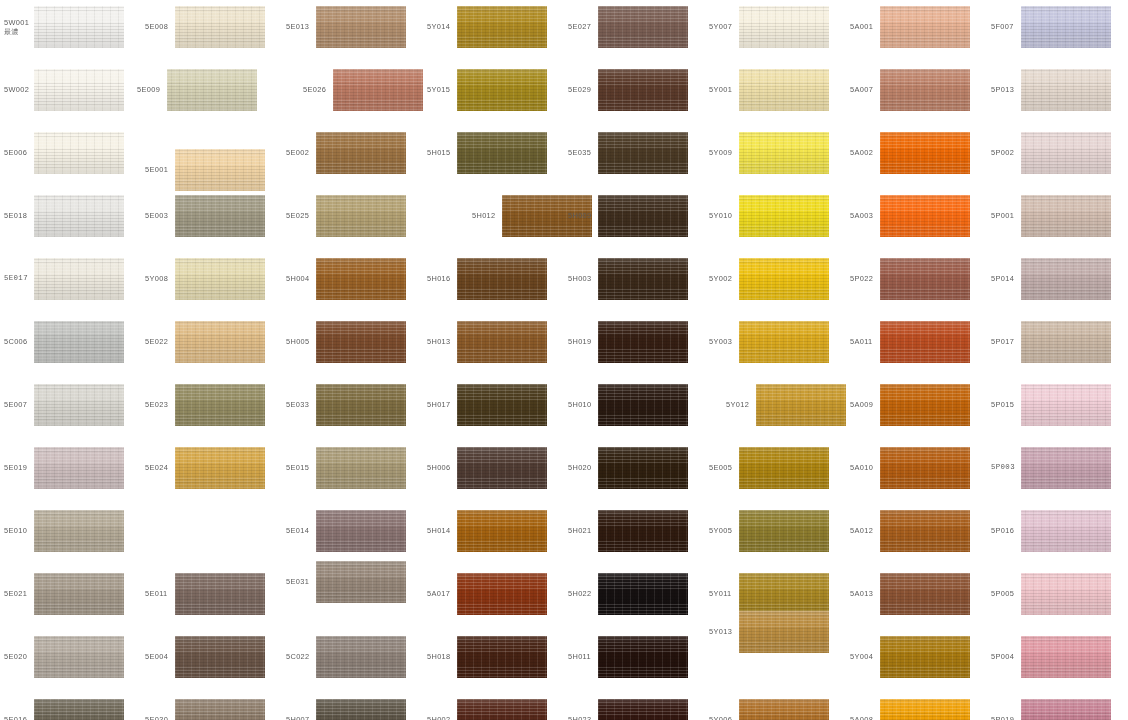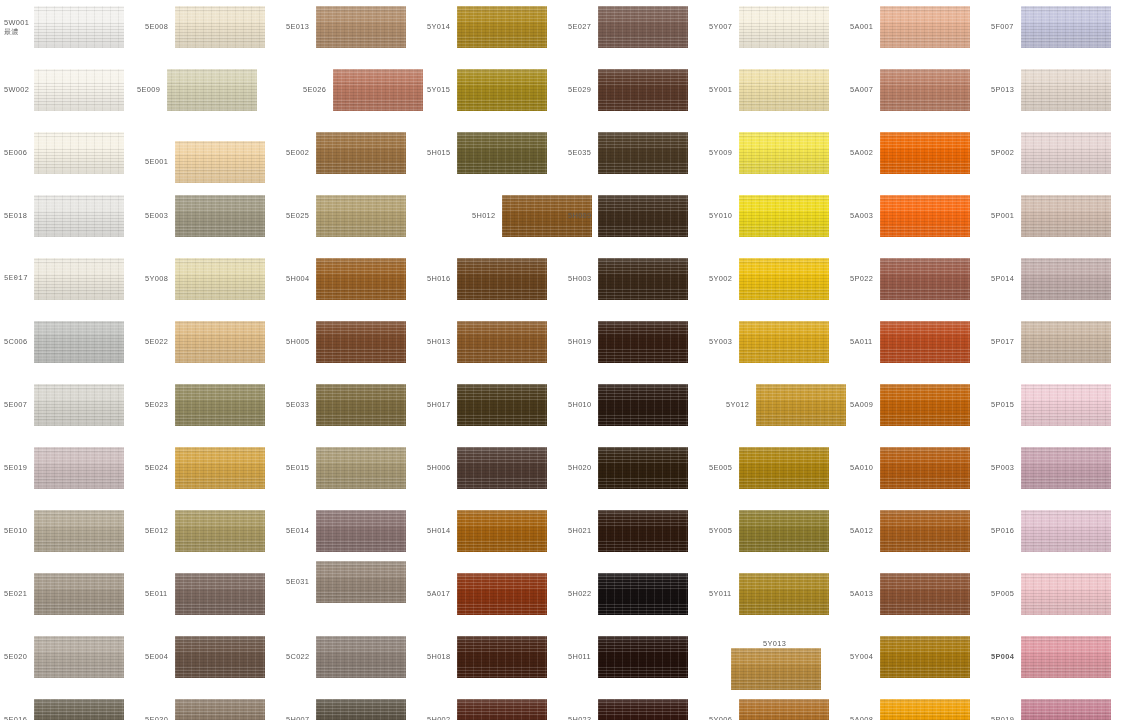--- a/index.html
+++ b/index.html
@@ -201,21 +201,21 @@
         <span class="code">5P013</span>
       </div>
       <div class="swatch-chip" style="background-color: rgb(228, 216, 205);"></div>
     </div>
     <div class="swatch-cell" style="left: 0px; top: 121px;">
       <div class="swatch-label">
         <span class="code">5E006</span>
       </div>
       <div class="swatch-chip" style="background-color: rgb(246, 242, 230);"></div>
     </div>
-    <div class="swatch-cell" style="left: 141px; top: 130px;">
+    <div class="swatch-cell" style="left: 141px; top: 138px;">
       <div class="swatch-label">
         <span class="code">5E001</span>
       </div>
       <div class="swatch-chip" style="background-color: rgb(240, 211, 164);"></div>
     </div>
     <div class="swatch-cell" style="left: 282px; top: 121px;">
       <div class="swatch-label">
         <span class="code">5E002</span>
       </div>
       <div class="swatch-chip" style="background-color: rgb(156, 115, 67);"></div>
@@ -477,38 +477,32 @@
         <span class="code">5E005</span>
       </div>
       <div class="swatch-chip" style="background-color: rgb(173, 133, 17);"></div>
     </div>
     <div class="swatch-cell" style="left: 846px; top: 436px;">
       <div class="swatch-label">
         <span class="code">5A010</span>
       </div>
       <div class="swatch-chip" style="background-color: rgb(181, 94, 18);"></div>
     </div>
-    <div class="swatch-cell" style="left: 987px; top: 436px;">
+    <div class="swatch-cell" style="left: 987px; top: 436px; font-family: Liberation Mono, monospace;">
       <div class="swatch-label">
         <span class="code">5P003</span>
       </div>
       <div class="swatch-chip" style="background-color: rgb(199, 163, 176);"></div>
     </div>
     <div class="swatch-cell" style="left: 0px; top: 499px;">
       <div class="swatch-label">
         <span class="code">5E010</span>
       </div>
       <div class="swatch-chip" style="background-color: rgb(181, 171, 152);"></div>
     </div>
-    <div class="swatch-cell" style="left: 141px; top: 499px;">
-      <div class="swatch-label">
-        <span class="code">5E012</span>
-      </div>
-      <div class="swatch-chip" style="background-color: rgb(170, 154, 99);"></div>
-    </div>
     <div class="swatch-cell" style="left: 282px; top: 499px;">
       <div class="swatch-label">
         <span class="code">5E014</span>
       </div>
       <div class="swatch-chip" style="background-color: rgb(138, 116, 114);"></div>
     </div>
     <div class="swatch-cell" style="left: 423px; top: 499px;">
       <div class="swatch-label">
         <span class="code">5H014</span>
       </div>
@@ -609,33 +603,33 @@
         <span class="code">5H018</span>
       </div>
       <div class="swatch-chip" style="background-color: rgb(70, 34, 19);"></div>
     </div>
     <div class="swatch-cell" style="left: 564px; top: 625px;">
       <div class="swatch-label">
         <span class="code">5H011</span>
       </div>
       <div class="swatch-chip" style="background-color: rgb(36, 18, 12);"></div>
     </div>
-    <div class="swatch-cell" style="left: 705px; top: 639px; flex-direction: column;">
+    <div class="swatch-cell" style="left: 705px; top: 600px;">
       <div class="swatch-label">
         <span class="code">5Y013</span>
       </div>
       <div class="swatch-chip" style="background-color: rgb(186, 141, 65);"></div>
     </div>
     <div class="swatch-cell" style="left: 846px; top: 625px;">
       <div class="swatch-label">
         <span class="code">5Y004</span>
       </div>
       <div class="swatch-chip" style="background-color: rgb(168, 122, 16);"></div>
     </div>
-    <div class="swatch-cell" style="left: 987px; top: 625px; font-weight: bold;">
+    <div class="swatch-cell" style="left: 987px; top: 625px;">
       <div class="swatch-label">
         <span class="code">5P004</span>
       </div>
       <div class="swatch-chip" style="background-color: rgb(224, 154, 164);"></div>
     </div>
     <div class="swatch-cell" style="left: 0px; top: 688px;">
       <div class="swatch-label">
         <span class="code">5E016</span>
       </div>
       <div class="swatch-chip" style="background-color: rgb(111, 104, 88);"></div>

